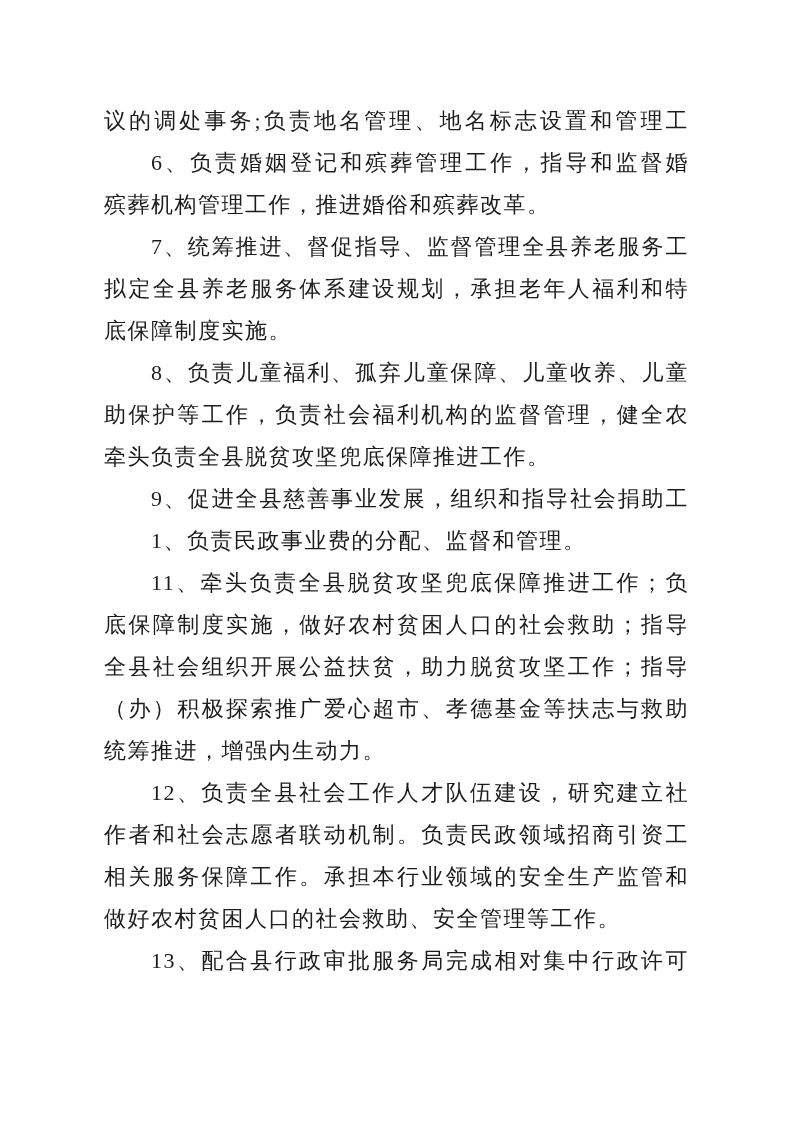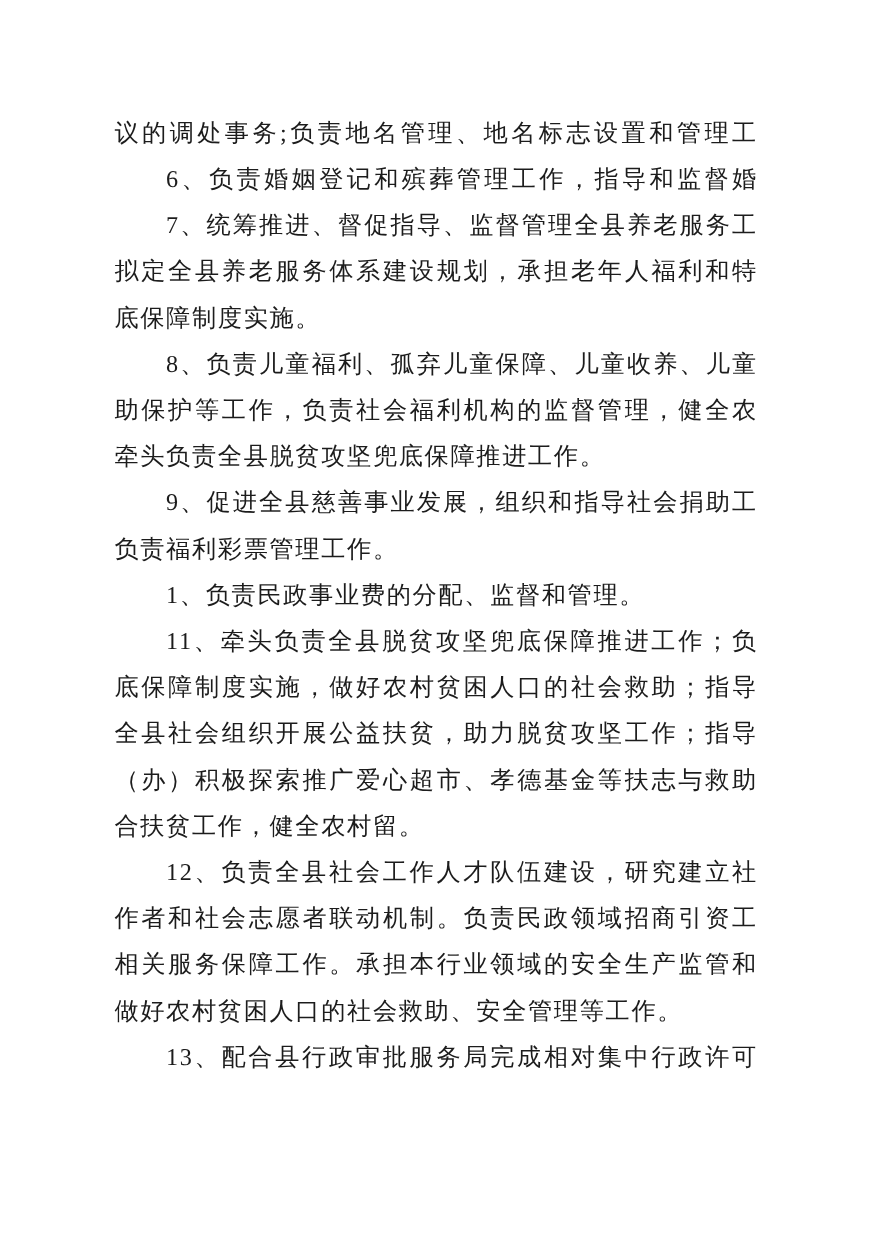--- a/index.html
+++ b/index.html
@@ -52,33 +52,33 @@
     text-indent: 47px;
   }
 </style>
 </head>
 <body>
 
 <div class="page">
   <div class="doc-body">
     <p class="line fill">议的调处事务;负责地名管理、地名标志设置和管理工作。</p>
     <p class="line fill indent">6、负责婚姻登记和殡葬管理工作，指导和监督婚姻、</p>
+    <p class="line">殡葬机构管理工作，推进婚俗和殡葬改革。</p>
     <p class="line fill indent">7、统筹推进、督促指导、监督管理全县养老服务工作，</p>
     <p class="line fill">拟定全县养老服务体系建设规划，承担老年人福利和特殊困</p>
     <p class="line">底保障制度实施。</p>
     <p class="line fill indent">8、负责儿童福利、孤弃儿童保障、儿童收养、儿童救</p>
     <p class="line fill">助保护等工作，负责社会福利机构的监督管理，健全农村留</p>
     <p class="line">牵头负责全县脱贫攻坚兜底保障推进工作。</p>
     <p class="line fill indent">9、促进全县慈善事业发展，组织和指导社会捐助工作，</p>
-    <p class="line">负责福利彩票管理工作。</p>
     <p class="line indent">1、负责民政事业费的分配、监督和管理。</p>
     <p class="line fill indent">11、牵头负责全县脱贫攻坚兜底保障推进工作；负责兜</p>
     <p class="line fill">底保障制度实施，做好农村贫困人口的社会救助；指导推进</p>
     <p class="line fill">全县社会组织开展公益扶贫，助力脱贫攻坚工作；指导各镇</p>
     <p class="line fill">（办）积极探索推广爱心超市、孝德基金等扶志与救助相结</p>
-    <p class="line">合扶贫工作，健全农村留。</p>
+    <p class="line">统筹推进，增强内生动力。</p>
     <p class="line fill indent">12、负责全县社会工作人才队伍建设，研究建立社会工</p>
     <p class="line fill">作者和社会志愿者联动机制。负责民政领域招商引资工作和</p>
     <p class="line fill">相关服务保障工作。承担本行业领域的安全生产监管和智慧</p>
     <p class="line">做好农村贫困人口的社会救助、安全管理等工作。</p>
     <p class="line fill indent">13、配合县行政审批服务局完成相对集中行政许可权改</p>
   </div>
 </div>
 
 </body></html>

